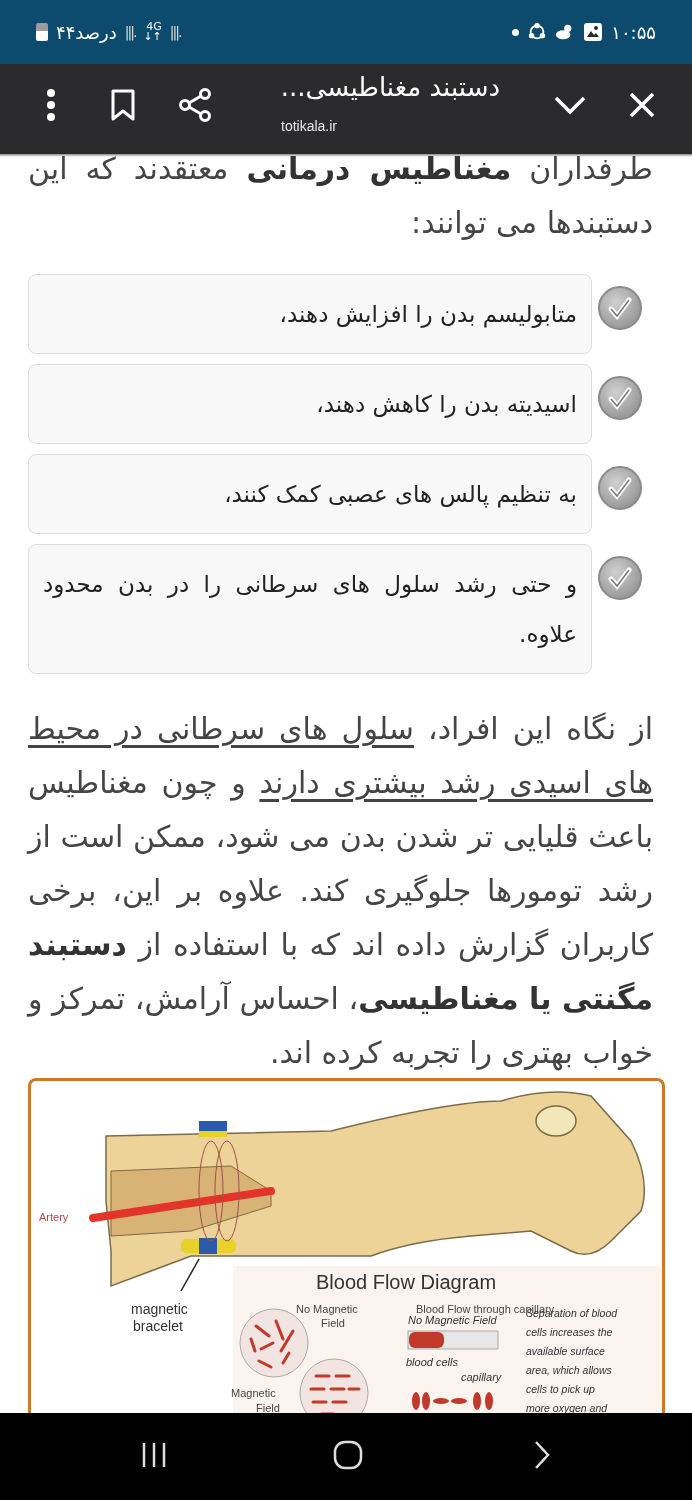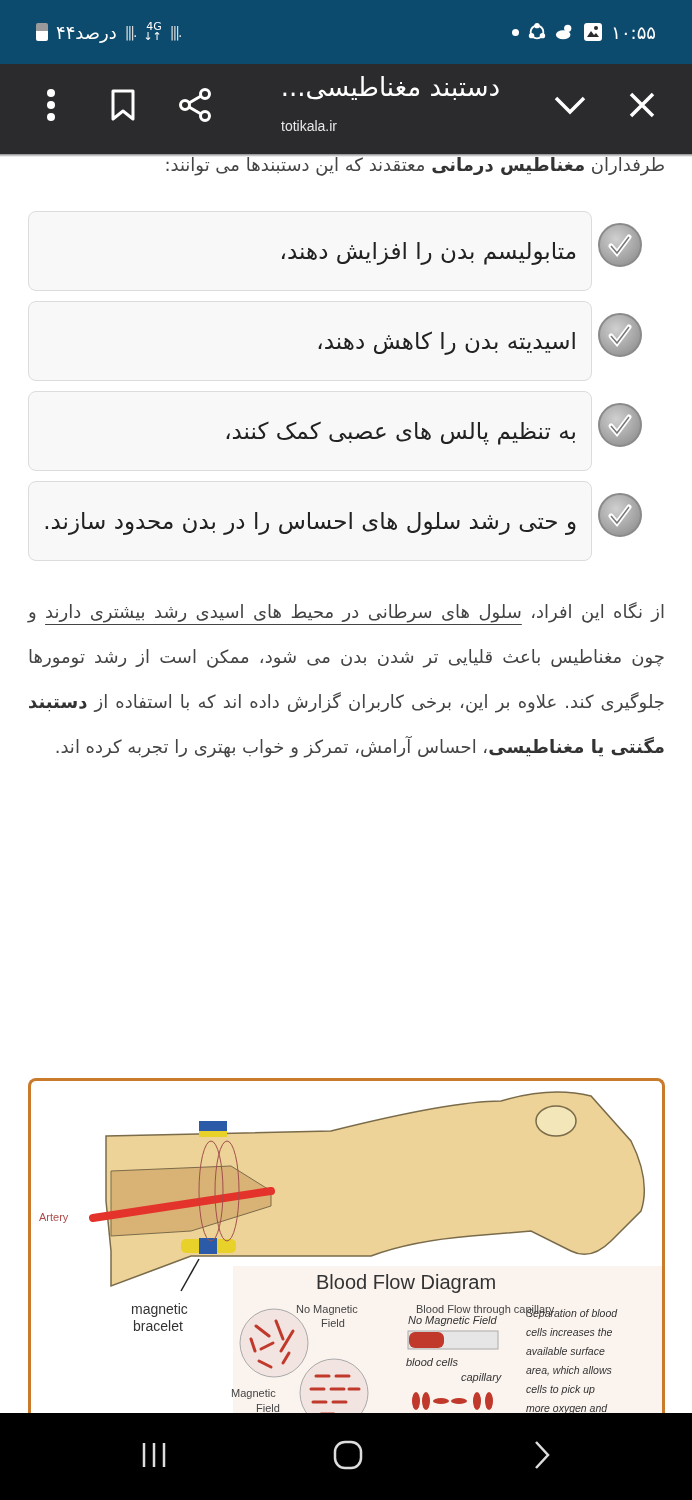--- a/index.html
+++ b/index.html
@@ -42,22 +42,22 @@
   .toolbar-shadow {
     position: absolute; top: 154px; left: 0; width: 692px; height: 3px;
     background: linear-gradient(#8a8a8a, rgba(255,255,255,0));
   }
 
   .content {
     position: absolute; top: 154px; left: 0; width: 692px;
     direction: rtl; color: #444;
   }
   .para {
-    padding: 0 27px 0 28px;
-    font-size: 18px; line-height: 45px; text-align: justify;
+    padding: 0 39px 0 28px;
+    font-size: 30px; line-height: 54px; text-align: justify;
     color: #454545;
   }
   .para b { color: #333; font-weight: bold; }
   .intro { margin-top: -12px; }
 
   .list { margin-top: 24px; padding: 0 0 0 28px; }
   .list-item { position: relative; display: flex; align-items: flex-start; margin-bottom: 10px; }
   .check {
     position: absolute; right: 50px; top: 12px;
     width: 44px; height: 44px; border-radius: 50%;
@@ -195,21 +195,21 @@
         </div>
       <div class="box">به تنظیم پالس های عصبی کمک کنند،</div>
     </div>
     <div class="list-item">
       <div class="check">
           <svg width="26" height="24" viewBox="0 0 26 24">
             <path d="M4 13 L10 20 L22 4" fill="none" stroke="#fff" stroke-width="5" stroke-linecap="round"></path>
             <path d="M4 13 L10 20 L22 4" fill="none" stroke="#777" stroke-width="1.5"></path>
           </svg>
         </div>
-      <div class="box">و حتی رشد سلول های احساس را در بدن محدود سازند.</div>
+      <div class="box">و حتی رشد سلول های سرطانی را در بدن محدود علاوه.</div>
     </div>
   </div>
 
   <p class="para para2"><span>از نگاه این افراد، </span><u>سلول های سرطانی در محیط های اسیدی رشد بیشتری دارند</u><span> و چون مغناطیس باعث قلیایی تر شدن بدن می شود، ممکن است از رشد تومورها جلوگیری کند. علاوه بر این، برخی کاربران گزارش داده اند که با استفاده از </span><b>دستبند مگنتی یا مغناطیسی</b><span>، احساس آرامش، تمرکز و خواب بهتری را تجربه کرده اند.</span></p>
 </div>
 
 <div class="figure">
   <svg width="637" height="340" viewBox="0 0 637 340">
 
     <path d="M75 55 L300 50 Q420 20 470 20 Q520 5 560 15 L600 60 Q620 100 610 130 L580 160 Q560 180 540 170 L500 150 L440 155 Q380 160 340 175 L250 175 L160 175 L120 190 L80 205 L80 170 L75 120 Z" fill="#eed398" stroke="#7a6b4a" stroke-width="1.5"></path>

